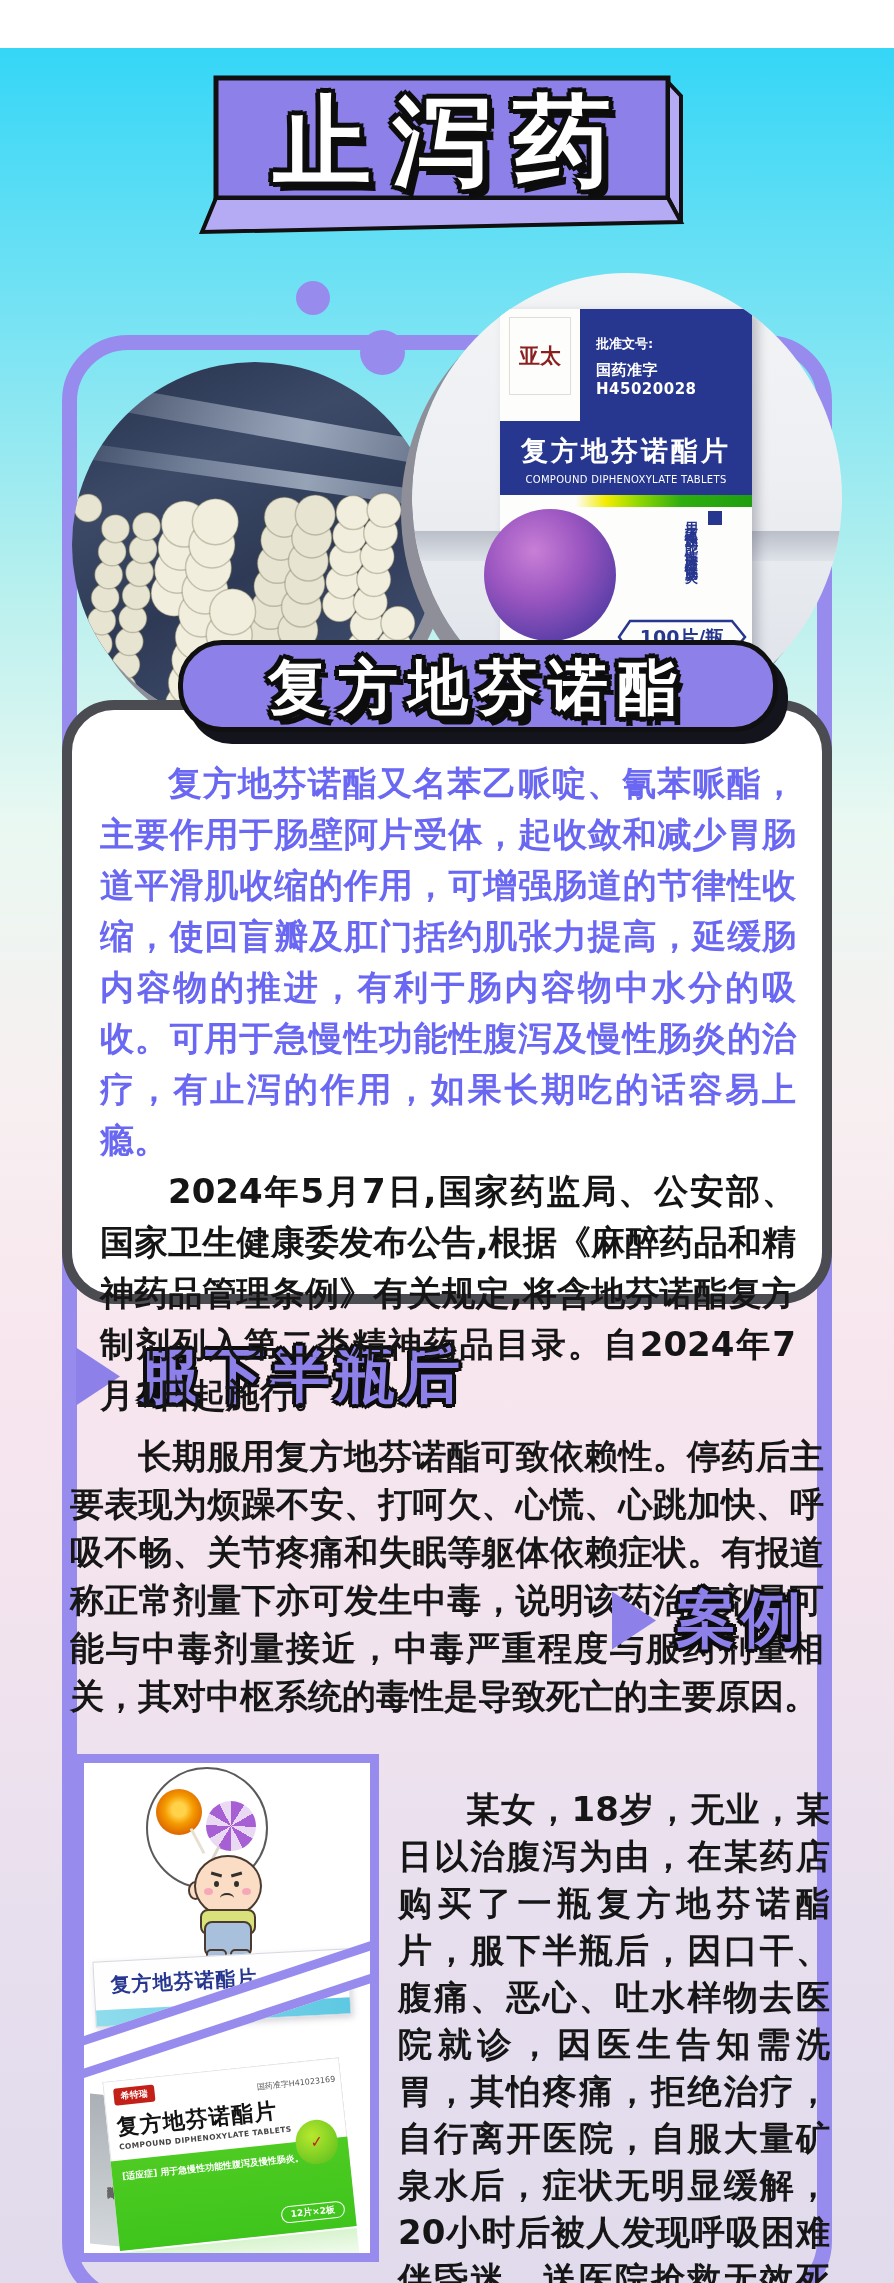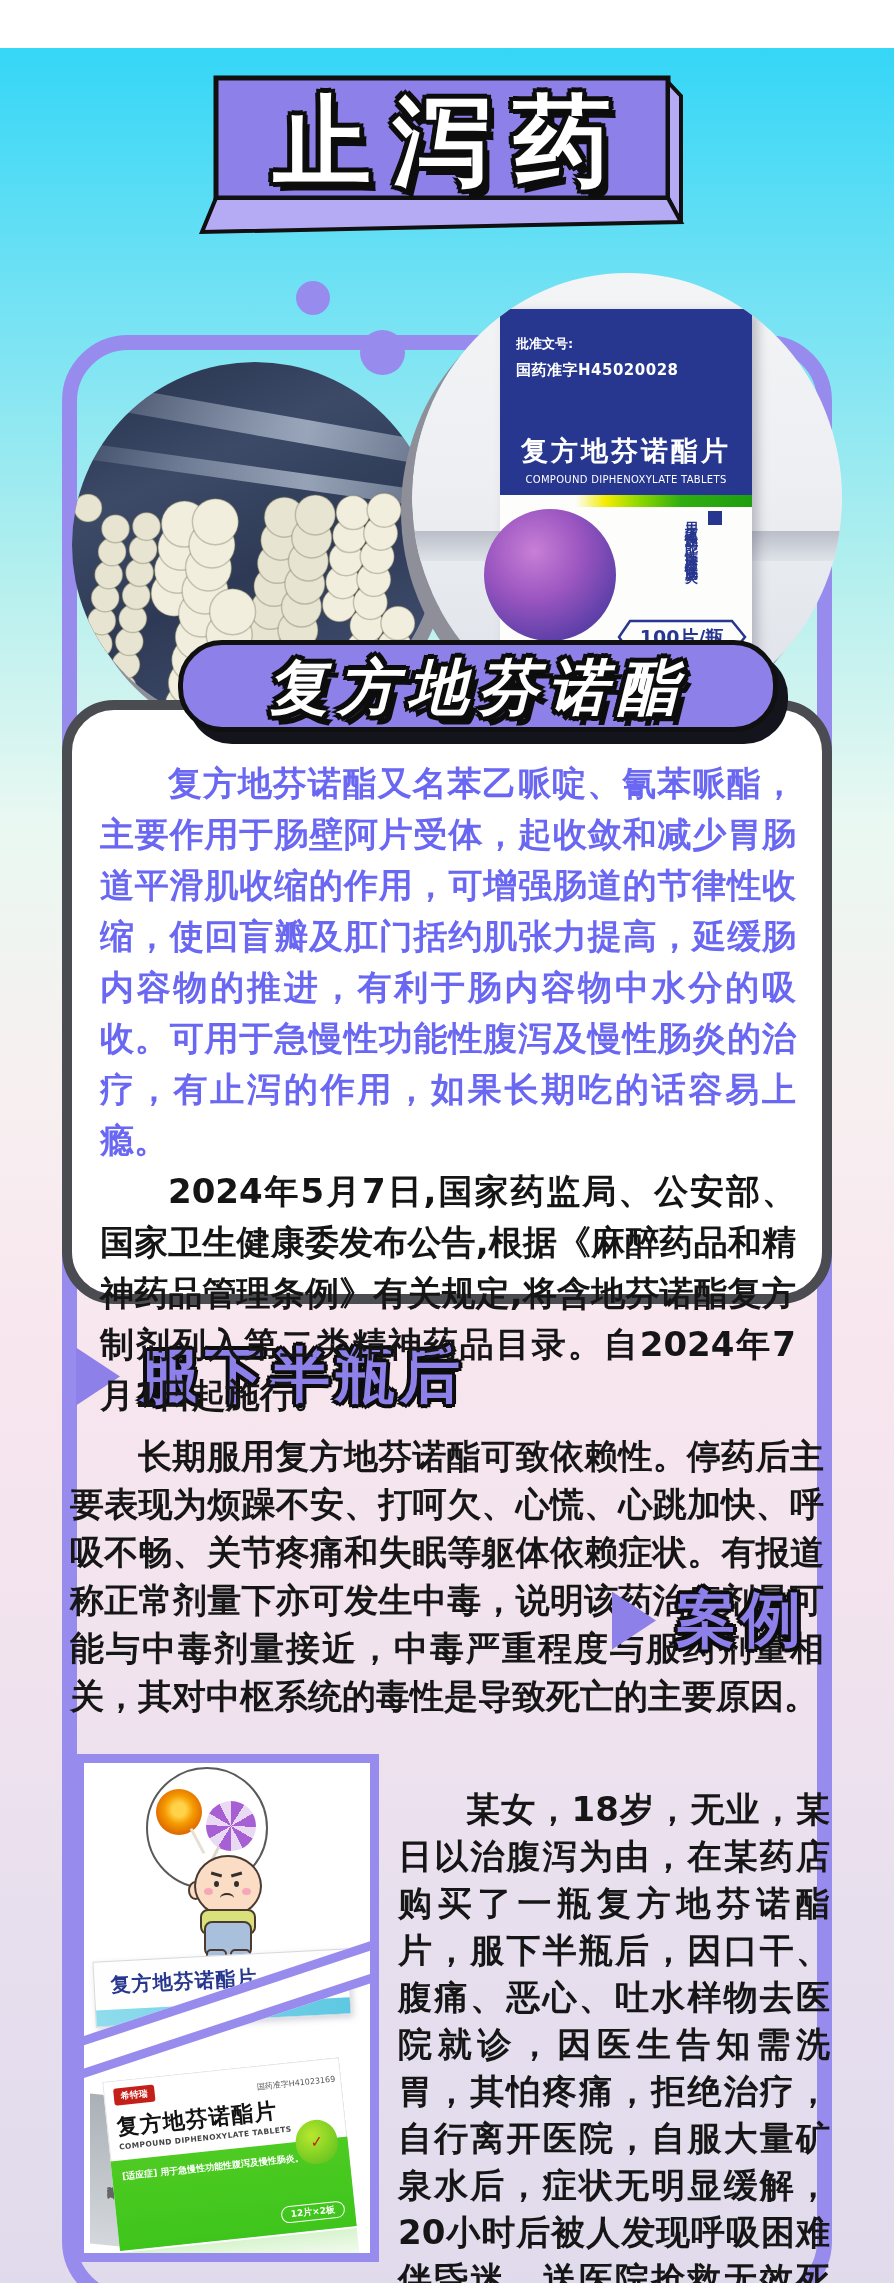--- a/index.html
+++ b/index.html
@@ -62,21 +62,21 @@
   .hex{position:absolute;right:4px;bottom:-2px;width:132px;height:36px;}
   .hex polygon{fill:none;stroke:var(--box-blue);stroke-width:2.5;}
   .hex text{font-size:19px;font-weight:700;fill:var(--box-blue);text-anchor:middle;}
   .bcompany{display:flex;align-items:center;gap:6px;padding:6px 4px 0 8px;}
   .clogo{width:18px;height:18px;border-radius:50%;border:3px solid #2f9e35;
     background:radial-gradient(circle,#2a50b0 45%,#cfe8d0 70%);}
   .bcompany span:last-child{font-size:14px;font-weight:700;color:var(--box-blue);letter-spacing:.5px;}
   
   .banner{position:absolute;left:178px;top:592px;width:600px;height:92px;box-sizing:border-box;
     background:var(--accent);border:5px solid #101010;border-radius:44px;
-    box-shadow:10px 12px 0 #14141c;text-align:center;z-index:6;font-style:italic;}
+    box-shadow:10px 12px 0 #14141c;text-align:center;z-index:6;}
   .banner-text{display:inline-block;font-size:60px;font-weight:900;letter-spacing:10px;line-height:84px;}
   
   .intro-box{position:absolute;left:62px;top:652px;width:770px;height:604px;box-sizing:border-box;
     background:#fff;border:10px solid #4b4b52;border-radius:52px;padding:48px 26px 0 28px;z-index:5;}
   .intro-box p{margin:0;font-size:34px;line-height:51px;text-align:justify;text-indent:2em;font-weight:700;}
   .highlight{color:var(--text-blue);}
   .regulation{color:#151515;}
   
   .sec-head{position:absolute;display:flex;align-items:center;gap:20px;z-index:4;}
   .hazard-head{left:76px;top:1288px;}
@@ -251,20 +251,25 @@
         <circle cx="325.9" cy="261.2" r="17" fill="#f1eedd" stroke="rgba(110,105,80,0.35)" stroke-width="1.5"></circle>
         <circle cx="243.3" cy="152.9" r="20" fill="#e7e4d1" stroke="rgba(110,105,80,0.35)" stroke-width="1.5"></circle>
         <circle cx="160.6" cy="249.7" r="23" fill="#f1eedd" stroke="rgba(110,105,80,0.35)" stroke-width="1.5"></circle>
       </svg>
   </div>
 
   <div class="photo bottlep">
     <div class="shelf"></div>
     <div class="bbox">
       <div class="bhead">
+        <div class="blogo-col">
+          <div class="blogo">
+            <span>亚太</span>
+          </div>
+        </div>
         <div class="bapproval">
           <div class="lab">批准文号:</div>
           <div class="no">国药准字H45020028</div>
         </div>
       </div>
       <div class="bname">
         <div class="bname-cn">复方地芬诺酯片</div>
         <div class="bname-en">COMPOUND DIPHENOXYLATE TABLETS</div>
       </div>
       <div class="baccent"></div>

